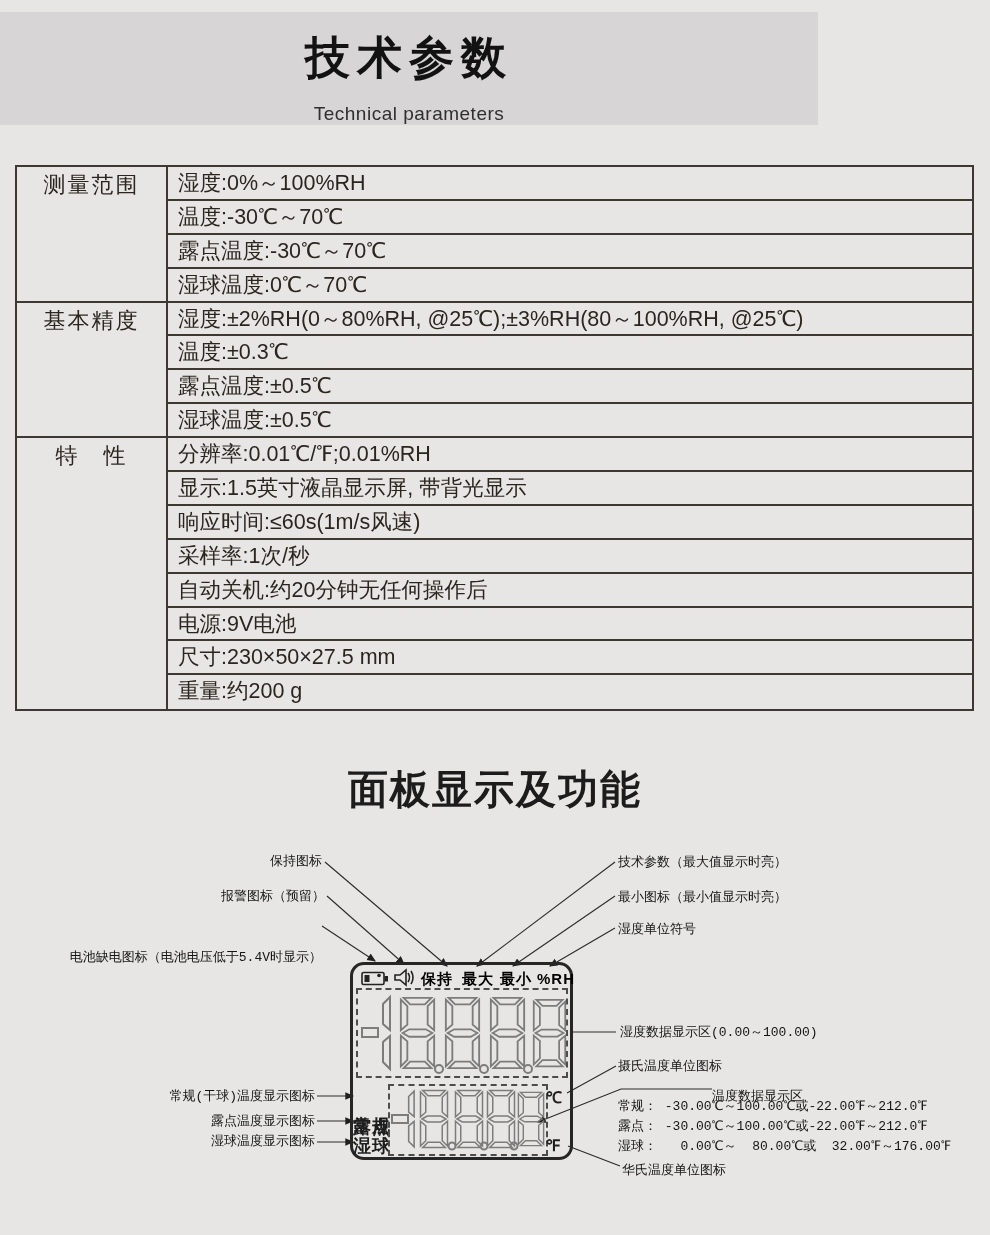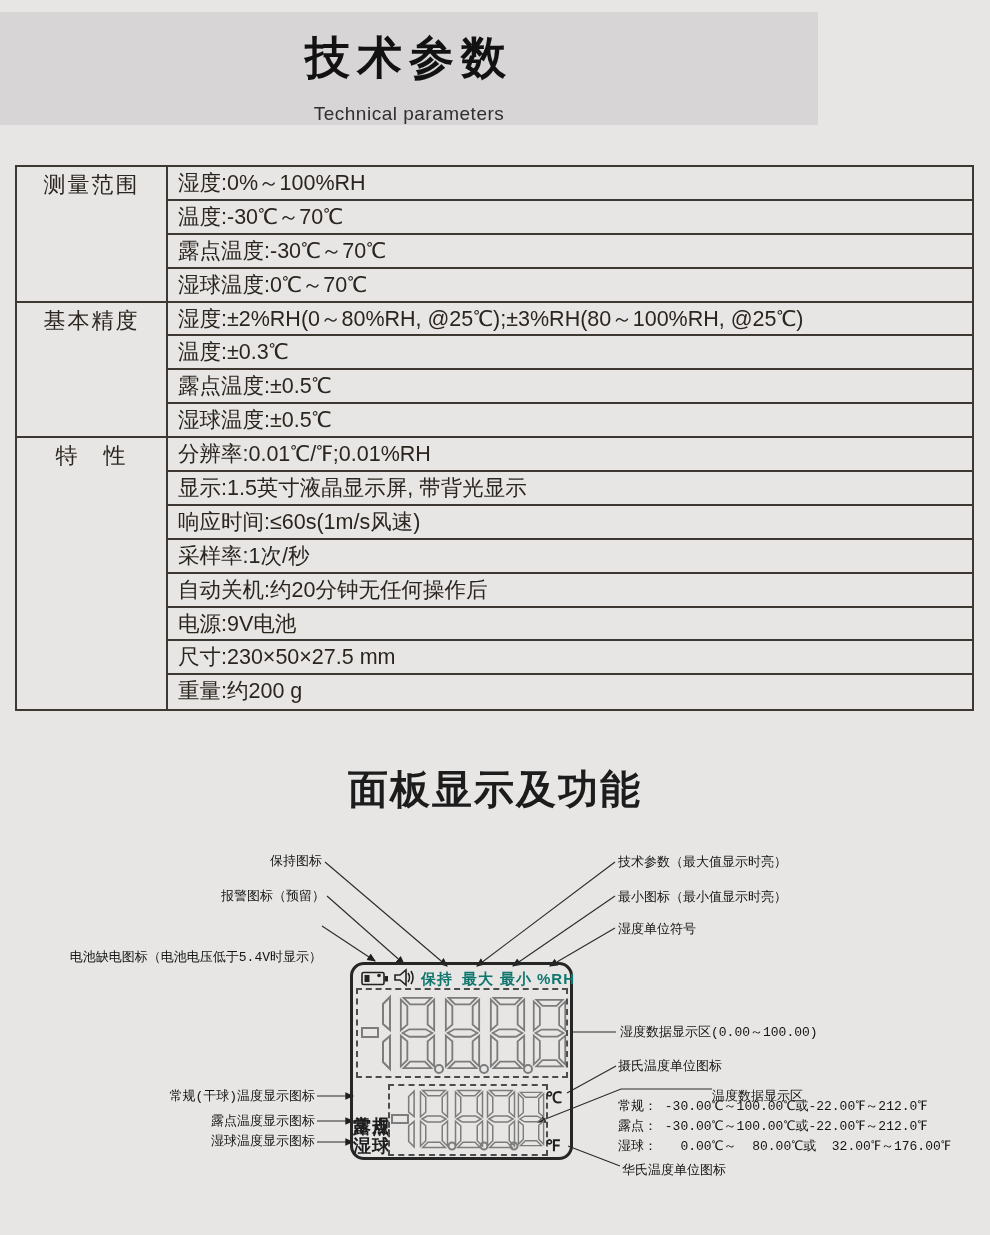--- a/index.html
+++ b/index.html
@@ -26,21 +26,21 @@
   .panel-title{position:absolute;top:762px;left:0;width:990px;text-align:center;margin:0;
                font-size:40px;font-weight:bold;color:#1c1c1c;letter-spacing:2px;}
   .diagram{position:absolute;left:0;top:840px;width:990px;height:395px;}
   .lines-svg{position:absolute;left:0;top:0;width:990px;height:395px;}
   .callout{position:absolute;font-family:Liberation Mono, monospace;font-size:13px;color:#141414;white-space:pre;line-height:17px;}
   .callout.r{text-align:right;}
 
   
   .lcd{position:absolute;left:350px;top:122px;width:223px;height:198px;border:3px solid #262626;border-radius:14px;box-sizing:border-box;}
   .lcd .abs{position:absolute;}
-  .lcd-status{font-size:15px;font-weight:bold;color:#0f766e;top:5px;letter-spacing:1px;}
+  .lcd-status{font-size:15px;font-weight:bold;color:#000000;top:5px;letter-spacing:1px;}
   .mode-label{font-size:18px;font-weight:bold;color:#1e1e1e;letter-spacing:1px;}
   .dash-box{position:absolute;border:2px dashed #4c4c4c;box-sizing:border-box;}
   .unit{font-size:16px;font-weight:bold;color:#1e1e1e;}
   .seg{stroke:#7c7c7c;stroke-width:2;fill:none;}
   .icon-line{stroke:#222;stroke-width:1.6;fill:none;}
 </style>
 </head>
 <body>
 
 <div class="page">

